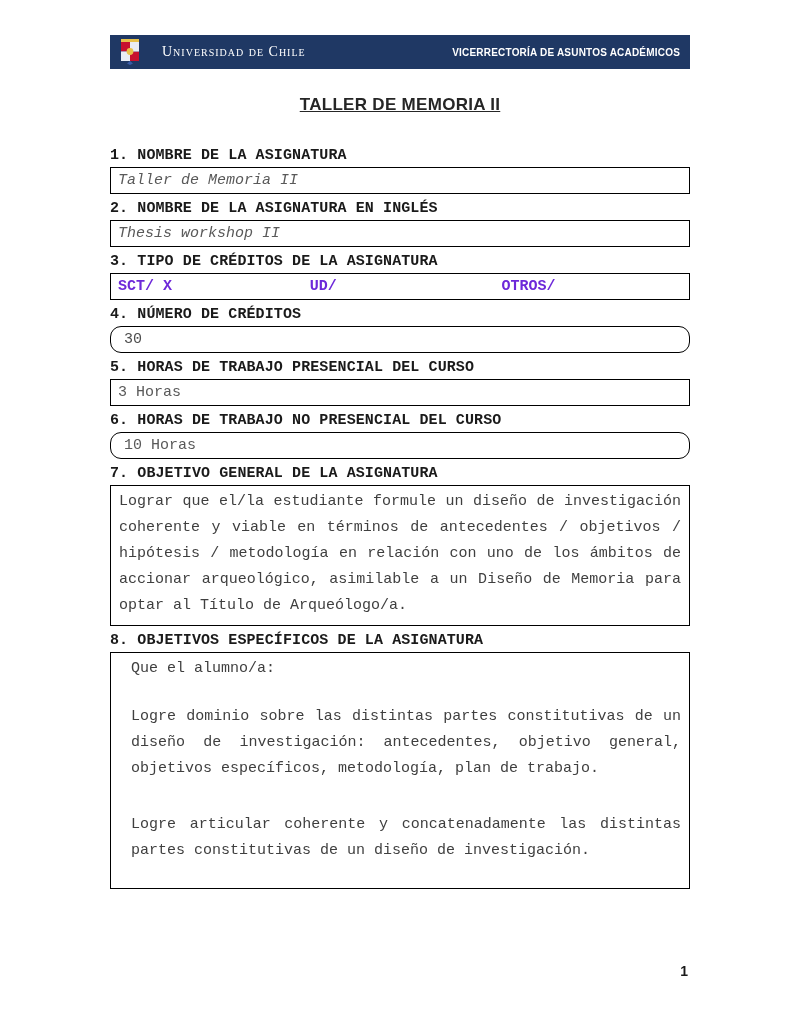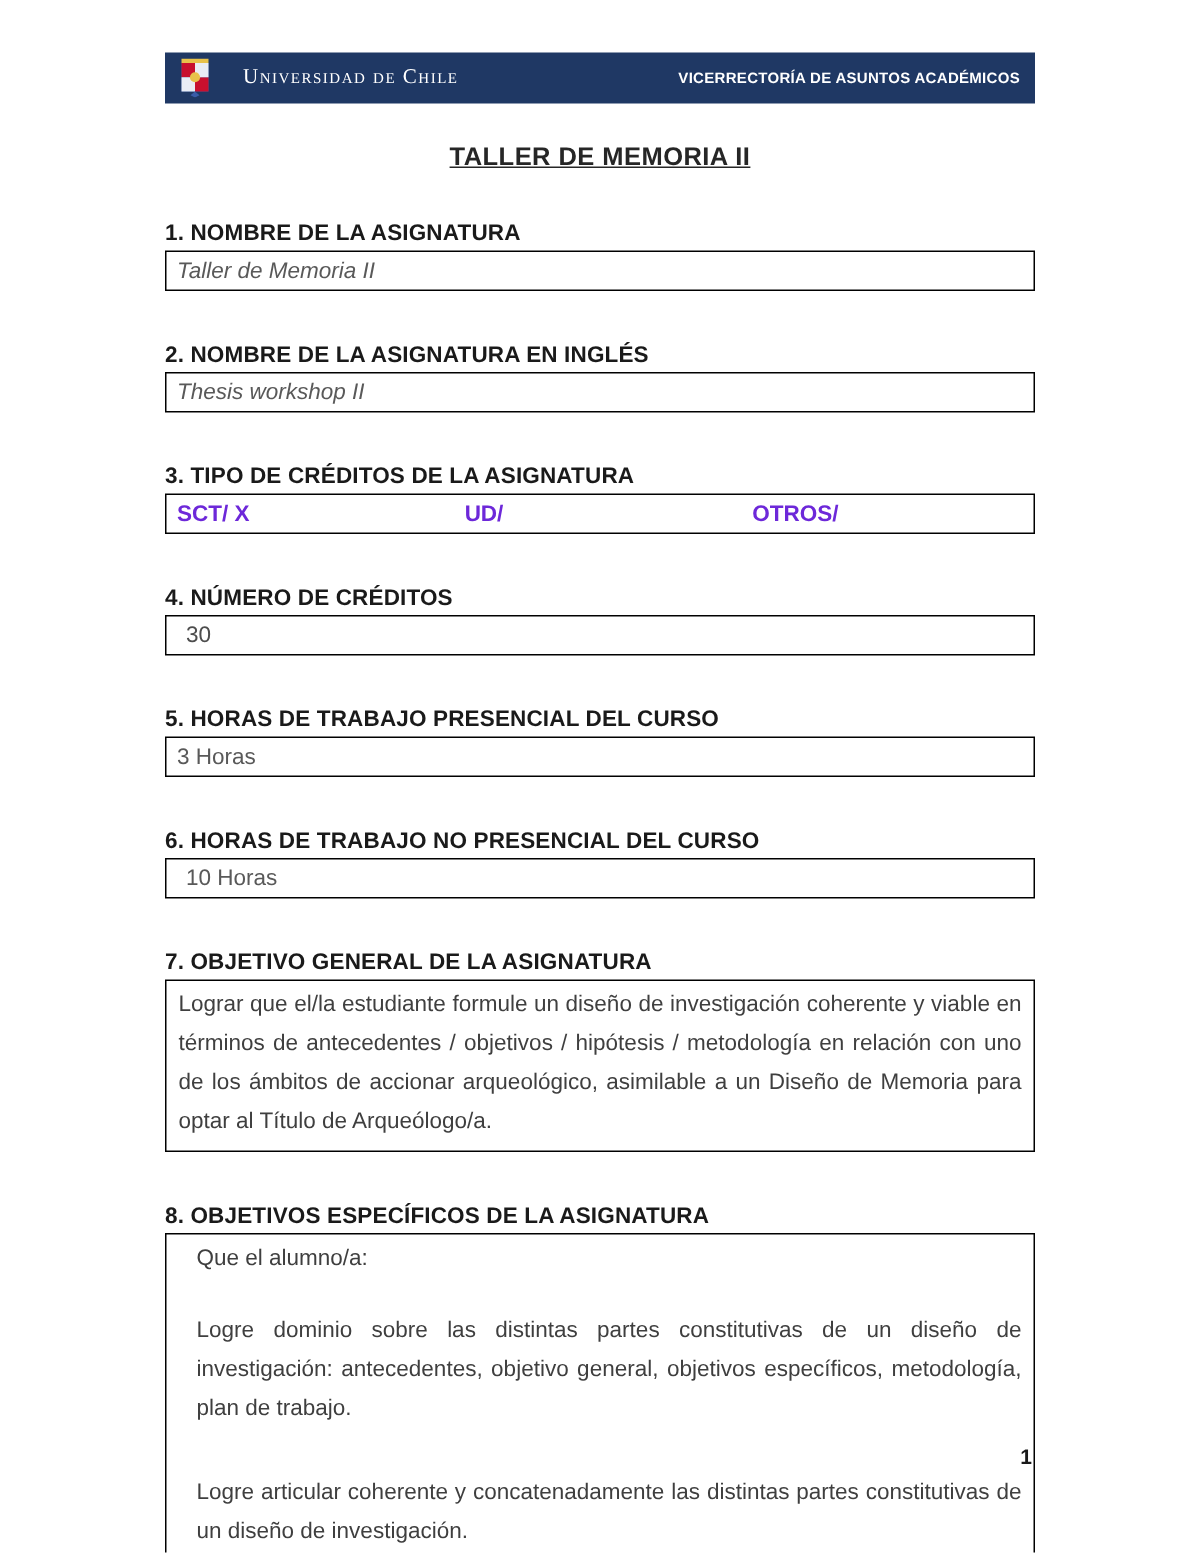--- a/index.html
+++ b/index.html
@@ -46,39 +46,39 @@
     text-align: center;
     font-size: 17px;
     font-weight: bold;
     text-decoration: underline;
     letter-spacing: 0.3px;
     margin: 26px 0 32px 0;
     color: #262626;
   }
 
   
-  .section { margin-bottom: 34px; }
+  .section { margin-bottom: 6px; font-family: Liberation Mono, monospace; }
   .sec-label {
     font-size: 15px;
     font-weight: bold;
     color: #1a1a1a;
     margin-bottom: 3px;
     letter-spacing: 0.1px;
   }
   .sec-box {
     border: 1px solid #000000;
     font-size: 15px;
     color: #595959;
     padding: 2px 7px;
     min-height: 26px;
     line-height: 21px;
     background: #ffffff;
   }
   .italic { font-style: italic; }
-  .indent { padding-left: 13px; }
+  .indent { padding-left: 13px; border-radius: 11px; }
 
   
   .credit-row {
     display: flex;
     font-weight: bold;
     color: #6d28d9;
   }
   .credit-cell { width: 34%; }
   .credit-cell:last-child { width: 32%; }
 

